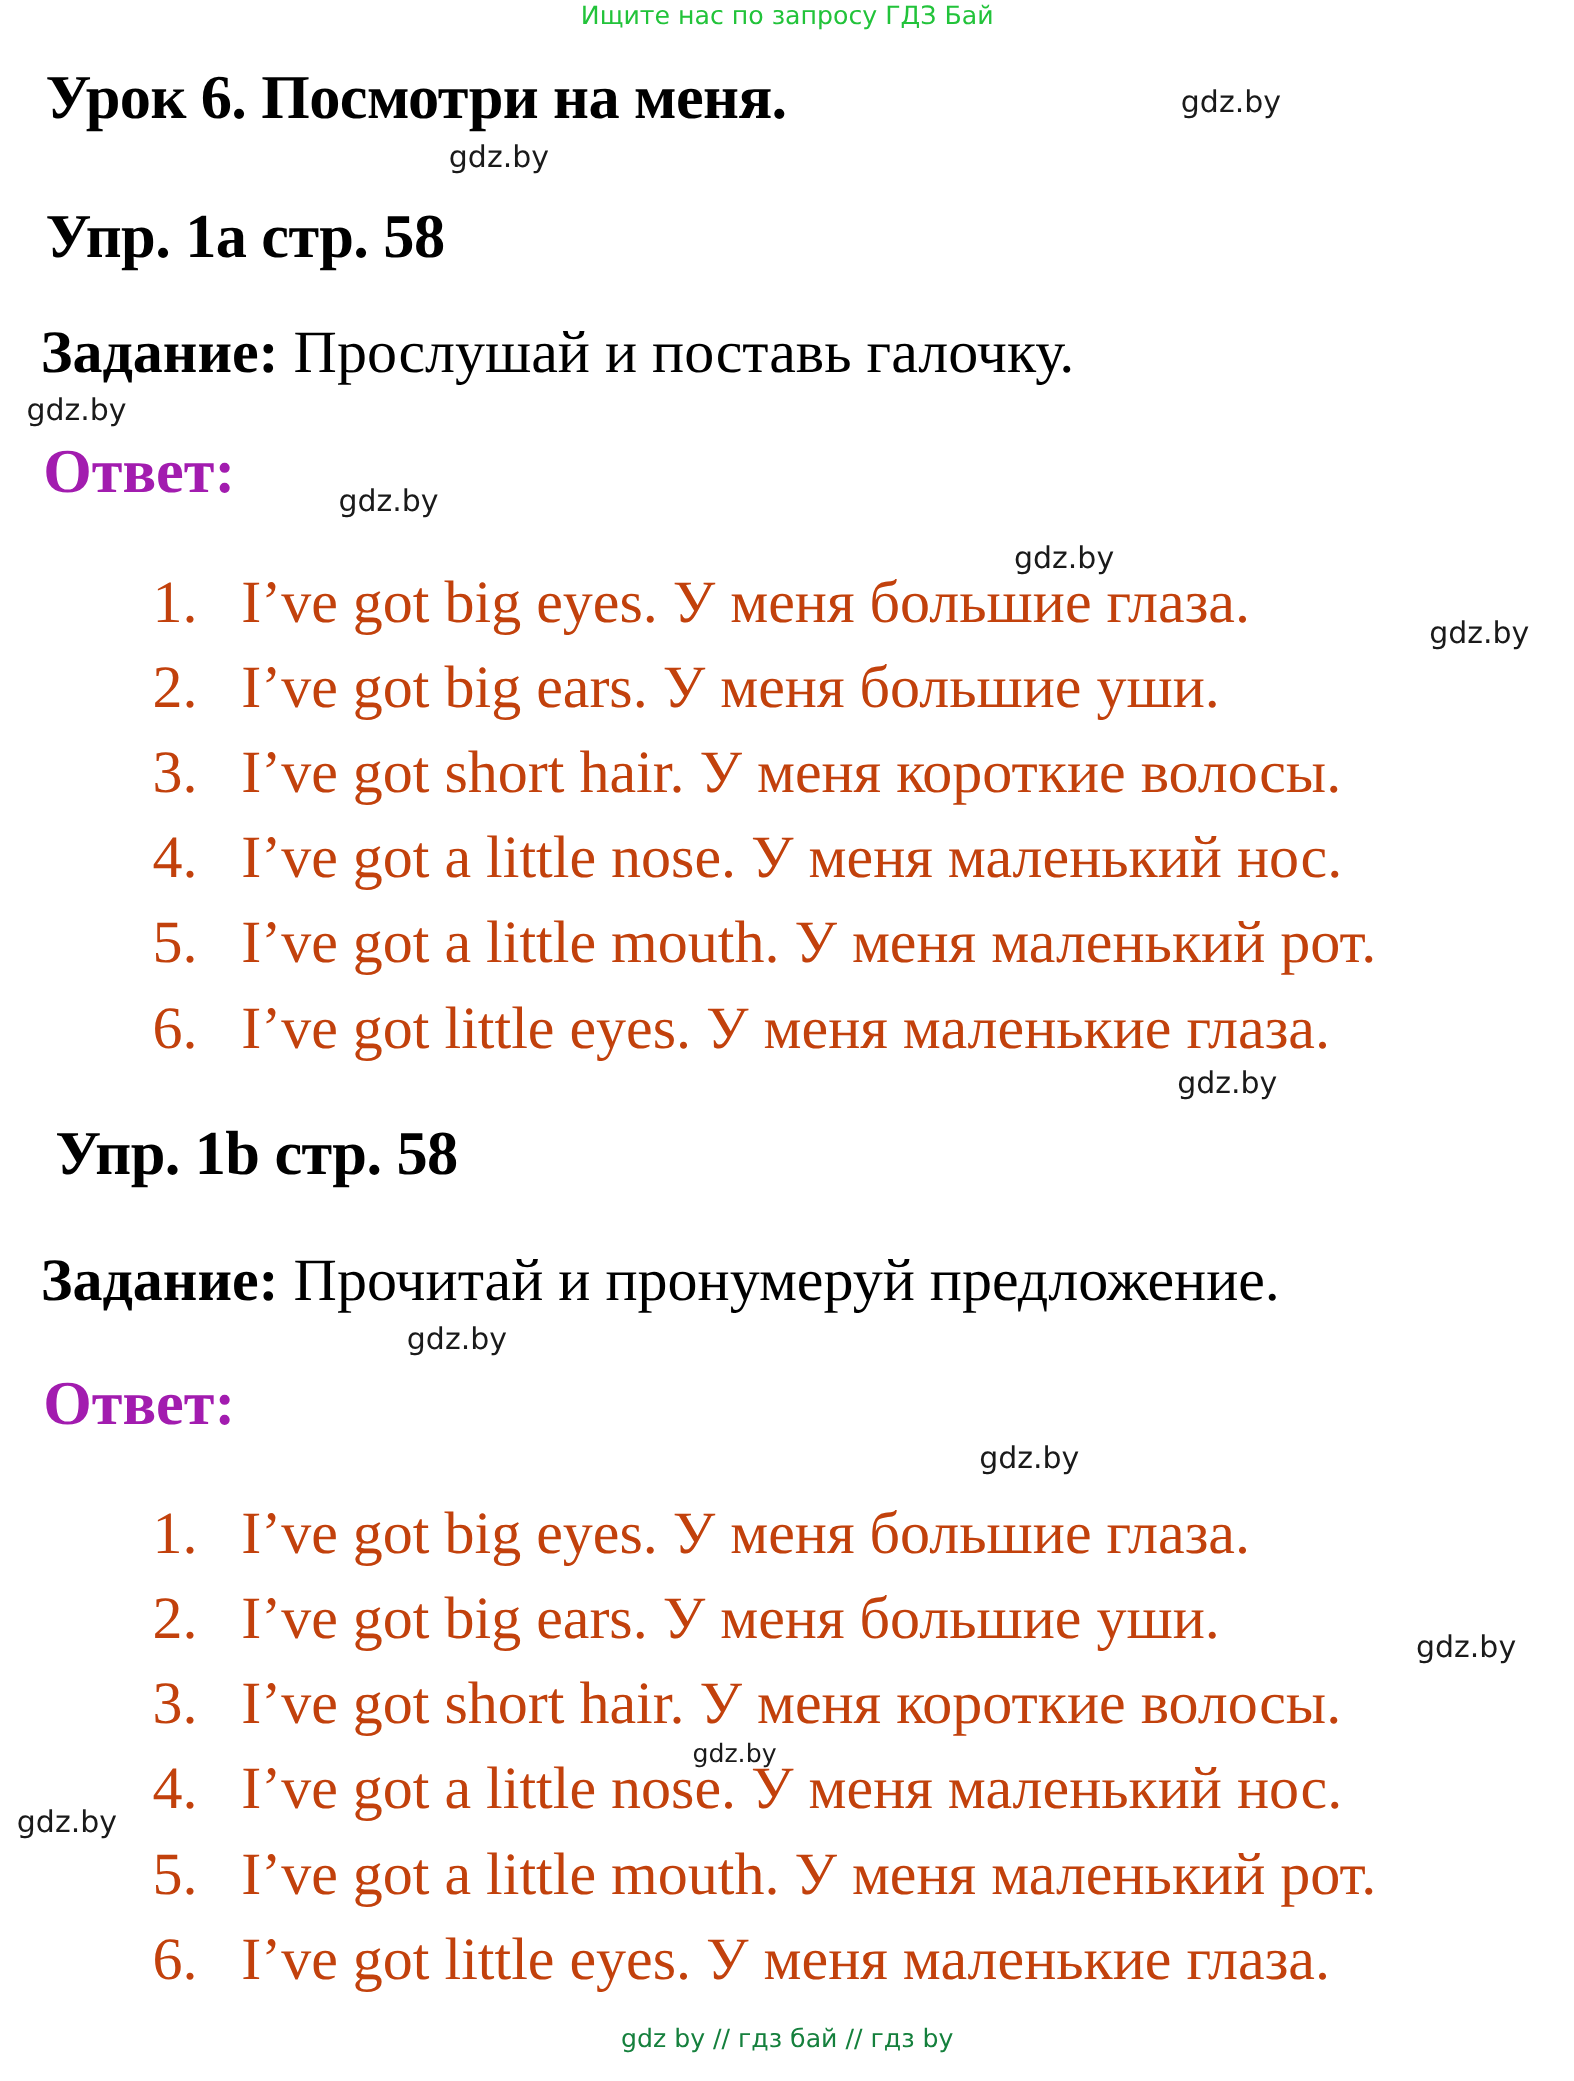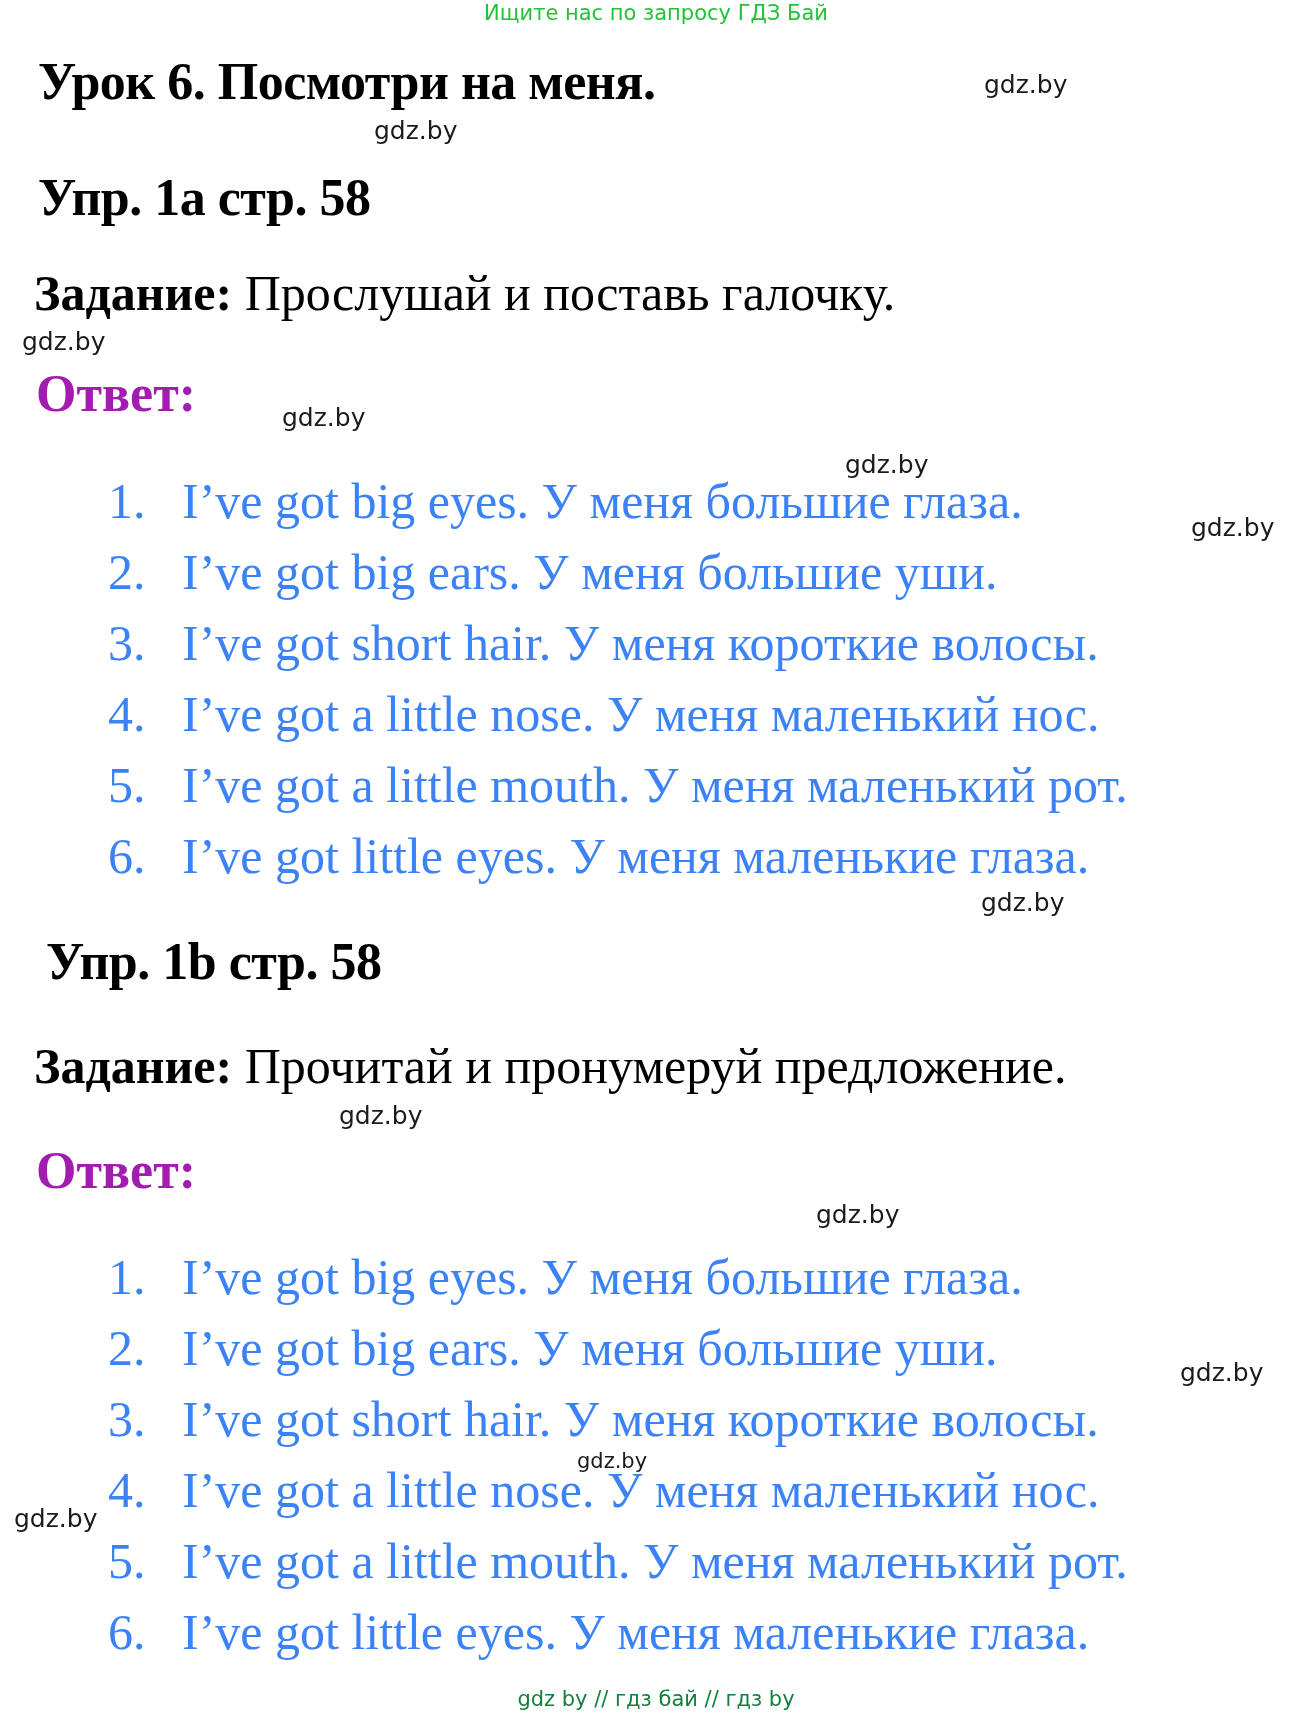--- a/index.html
+++ b/index.html
@@ -17,22 +17,22 @@
   .task {
     font-family: "Liberation Serif", serif; color: #000;
     font-size: 50px; line-height: 58px;
   }
   .task .lbl { font-weight: bold; }
   .answer {
     font-family: "Liberation Serif", serif; font-weight: bold; color: #a21caf;
     font-size: 52px; line-height: 60px;
   }
   .item {
-    font-family: "Liberation Serif", serif; color: #3b82f6;
-    font-size: 50px; line-height: 58px;
+    font-family: "Liberation Serif", serif; color: #c2410c;
+    font-size: 50px; line-height: 58px; margin-left: 19px;
   }
   .item .num { display: inline-block; width: 74px; }
   .wm {
     font-family: "DejaVu Sans", sans-serif; color: #1a1a1a;
     font-size: 25px; line-height: 30px;
   }
   .footer {
     left: 0; width: 1312px; text-align: center;
     font-family: "DejaVu Sans", sans-serif; font-size: 21px; line-height: 26px;
     color: #15803d;

